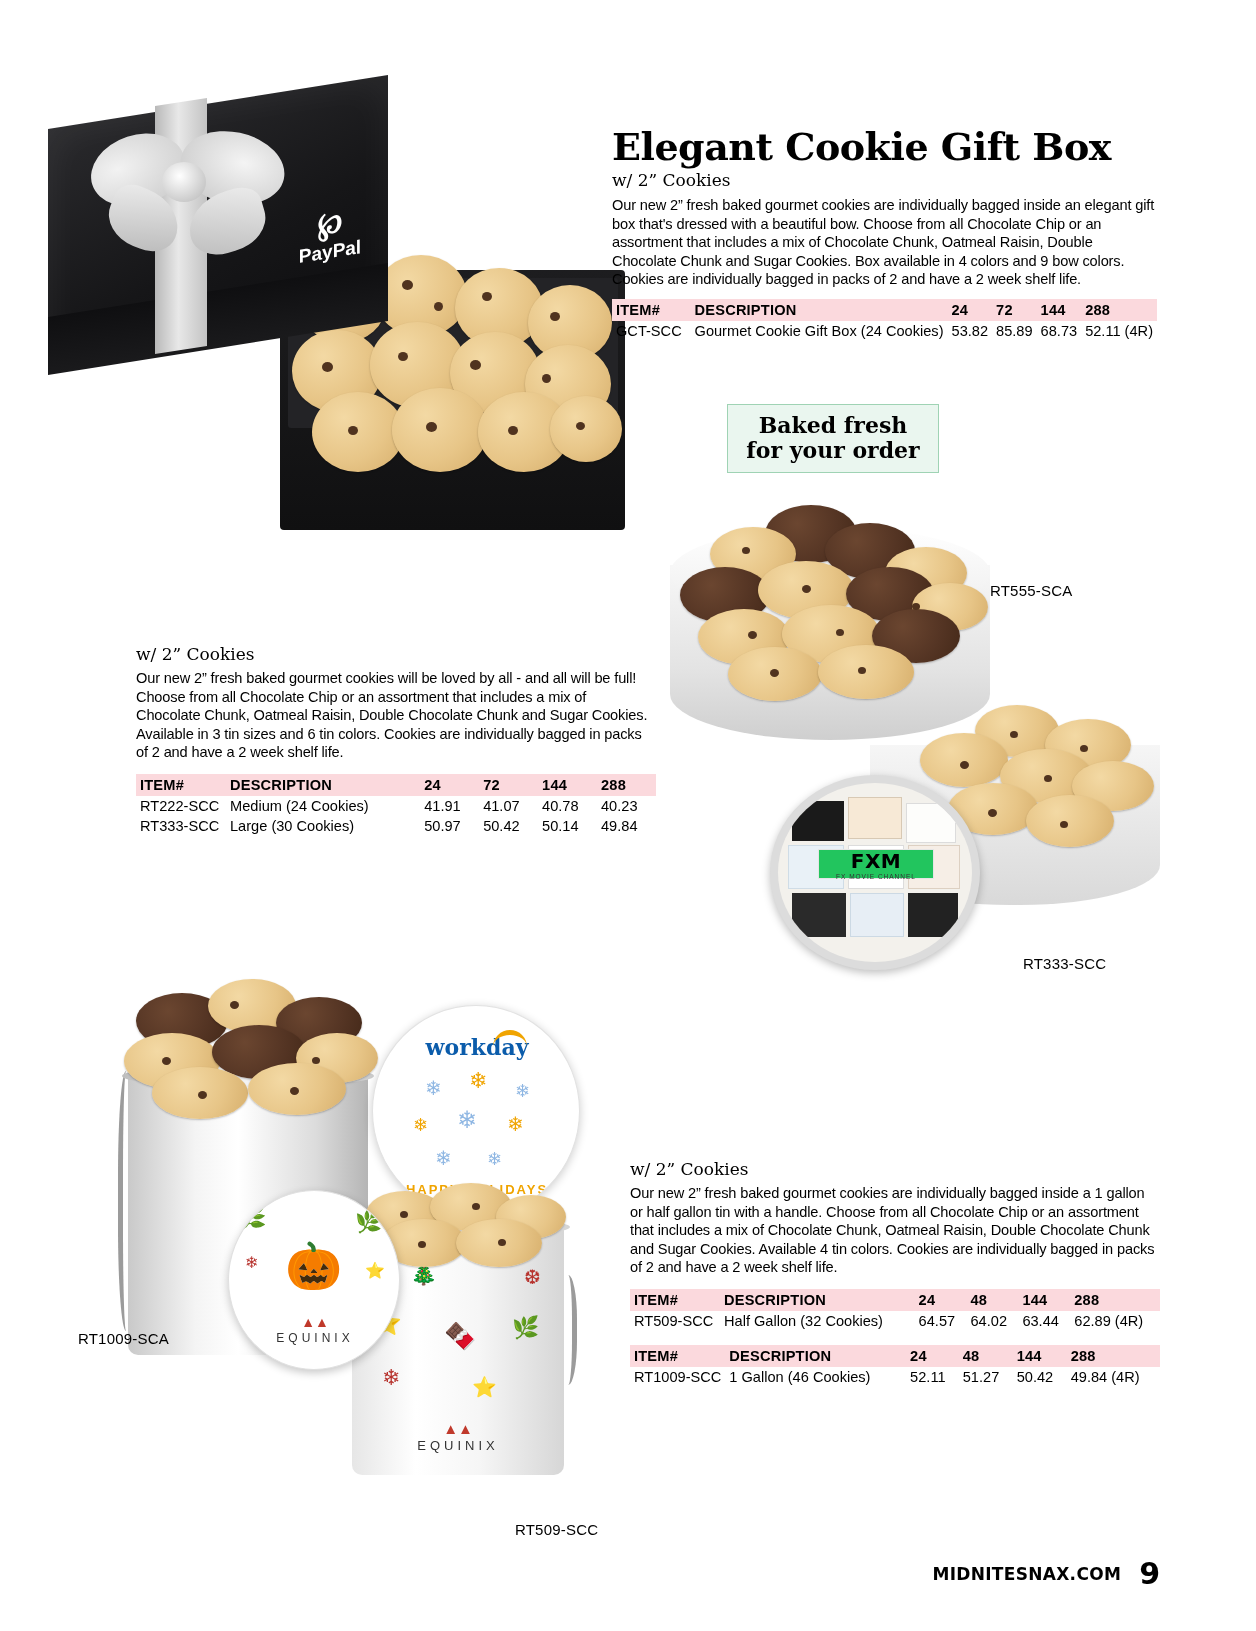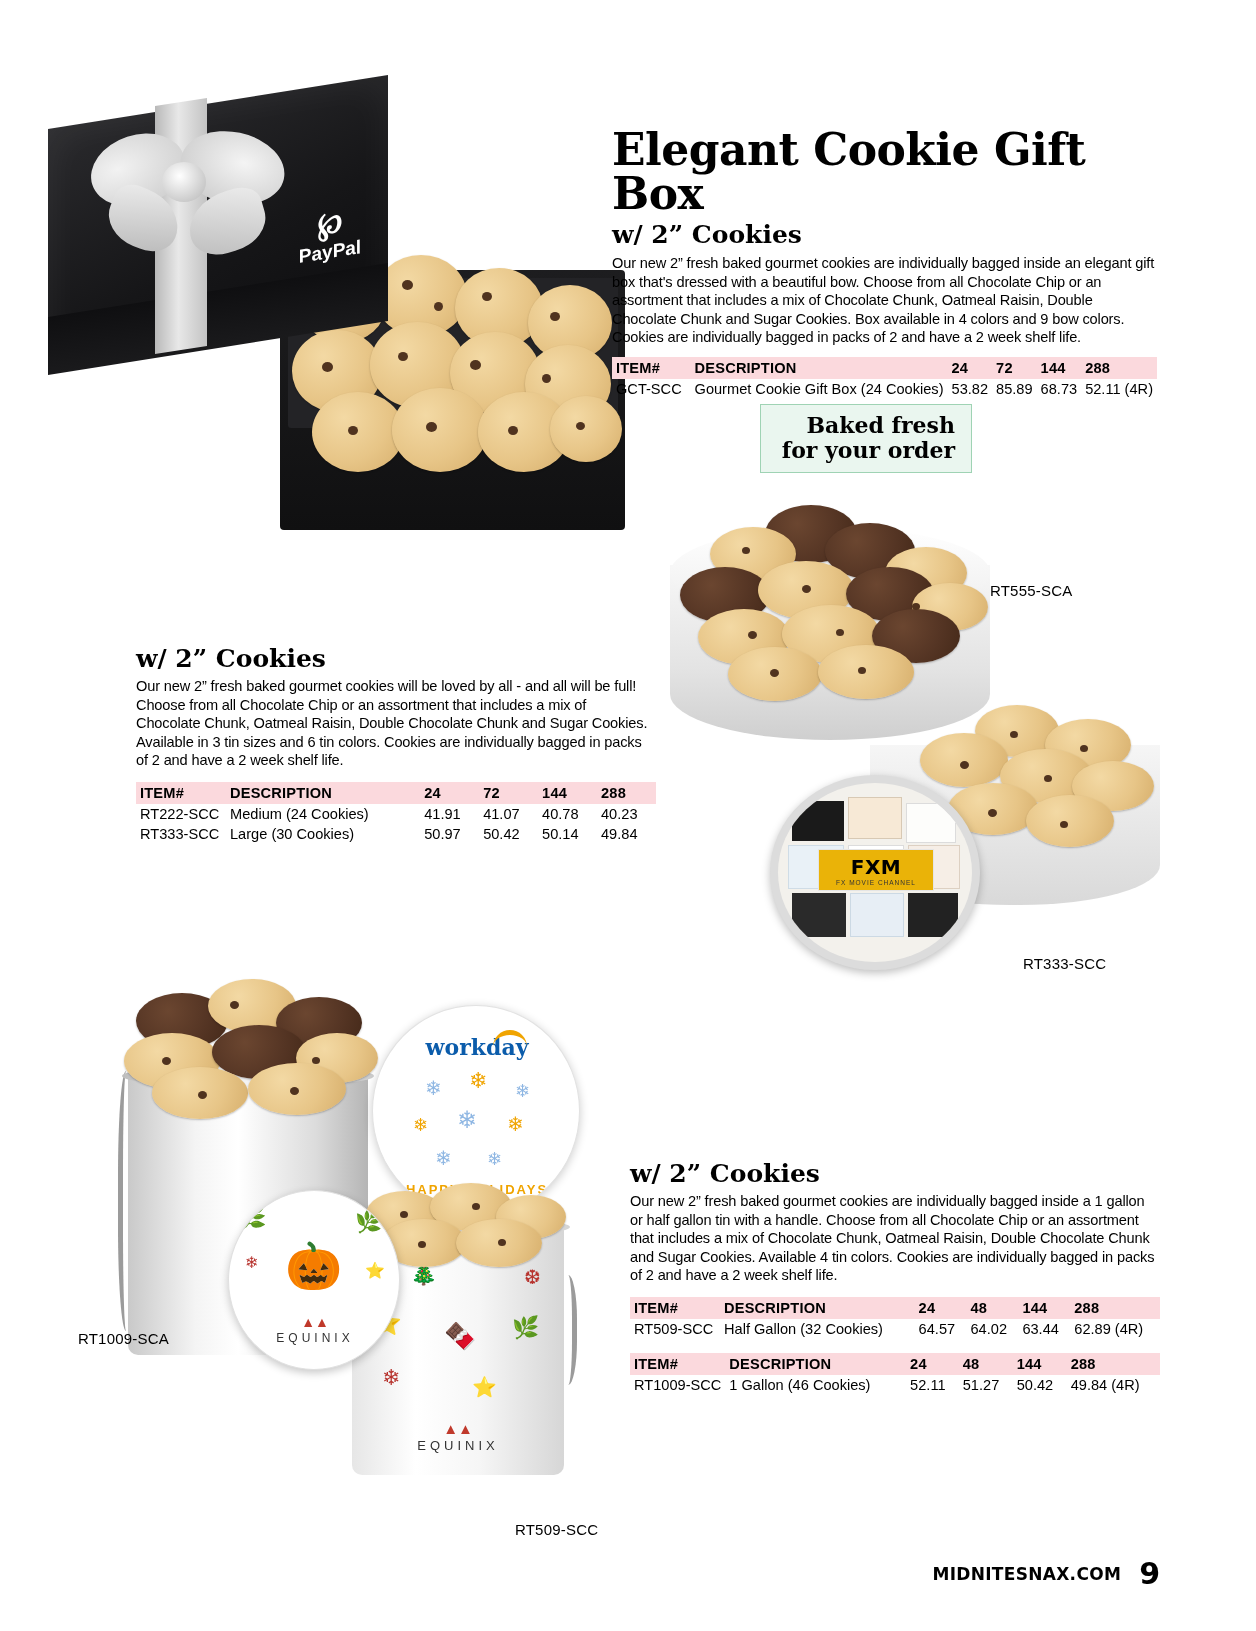--- a/index.html
+++ b/index.html
@@ -17,22 +17,22 @@
   
   .abs { position: absolute; }
   .headline {
     font-family: "DejaVu Serif", serif;
     font-weight: bold;
     letter-spacing: -0.5px;
     line-height: 1.0;
   }
   .subhead {
     font-family: "DejaVu Serif", serif;
-    font-weight: bold;
-    font-size: 25px;
+    font-weight: normal;
+    font-size: 17px;
     line-height: 1.0;
     margin-top: 6px;
   }
   .bodycopy {
     font-family: "Liberation Sans", sans-serif;
     font-size: 14.6px;
     line-height: 1.27;
     letter-spacing: -0.15px;
   }
 
@@ -59,23 +59,22 @@
   .col-num  { text-align: left; }
 
   
   .badge {
     border: 1.5px solid #9fd3b4;
     background: #eaf6ef;
     font-family: "DejaVu Serif", serif;
     font-weight: bold;
     font-size: 22px;
     line-height: 1.12;
-    text-align: right;
+    text-align: center;
     padding: 8px 16px 10px 16px;
-    margin-left: 33px;
   }
 
   
   .photo { position: absolute; }
 
   
   .giftbox-lid {
     position: absolute;
     background: #1b1b1d;
     box-shadow: inset 0 0 40px rgba(255,255,255,.06);
@@ -185,21 +184,21 @@
               background:radial-gradient(ellipse at 60% 40%, #f4f4f4, #c4c4c4);"></div>
   <div class="bowloop" style="left:78px; top:150px; width:72px; height:58px; border-radius:30% 60% 40% 50%;
               transform:rotate(22deg); background:linear-gradient(160deg,#ededed,#b9b9b9);"></div>
   <div class="bowloop" style="left:158px; top:152px; width:78px; height:60px; border-radius:60% 30% 50% 40%;
               transform:rotate(-16deg); background:linear-gradient(200deg,#ededed,#bcbcbc);"></div>
   <div class="abs" style="left:132px; top:122px; width:44px; height:40px; border-radius:50%;
               background:radial-gradient(circle at 40% 35%,#ffffff,#b5b5b5);"></div>
 </div>
 
 <div class="abs" style="left:612px; top:128px; width:545px;">
-  <div class="headline" style="font-size:44px;">Elegant Cookie Gift Box</div>
+  <div class="headline" style="font-size:38px;">Elegant Cookie Gift Box</div>
   <div class="subhead">w/ 2” Cookies</div>
   <div class="bodycopy" style="margin-top:7px; width:545px;">Our new 2” fresh baked gourmet cookies are individually bagged inside an elegant gift box that's dressed with a beautiful bow. Choose from all Chocolate Chip or an assortment that includes a mix of Chocolate Chunk, Oatmeal Raisin, Double Chocolate Chunk and Sugar Cookies. Box available in 4 colors and 9 bow colors. Cookies are individually bagged in packs of 2 and have a 2 week shelf life.</div>
 
   <table class="pricing" style="margin-top:10px;">
     <thead>
       <tr>
         <th class="col-item">ITEM#</th>
         <th class="col-desc">DESCRIPTION</th>
         <th class="col-num">24</th>
         <th class="col-num">72</th>
@@ -282,21 +281,21 @@
     <div class="abs" style="left:14px; top:18px; width:52px; height:40px; background:#1a1a1a;"></div>
     <div class="abs" style="left:70px; top:14px; width:54px; height:42px; background:#f7e9d6; border:1px solid #d8c9b4;"></div>
     <div class="abs" style="left:128px; top:20px; width:50px; height:40px; background:#fdfdfb; border:1px solid #dcdcdc;"></div>
     <div class="abs" style="left:10px; top:62px; width:56px; height:44px; background:#e9f1f7; border:1px solid #cfdce6;"></div>
     <div class="abs" style="left:70px; top:62px; width:56px; height:44px; background:#ffffff; border:1px solid #dcdcdc;"></div>
     <div class="abs" style="left:130px; top:62px; width:52px; height:44px; background:#f6eee6; border:1px solid #ddd0c2;"></div>
     <div class="abs" style="left:14px; top:110px; width:54px; height:44px; background:#2a2a2a;"></div>
     <div class="abs" style="left:72px; top:110px; width:54px; height:44px; background:#e7eef5; border:1px solid #ccd9e4;"></div>
     <div class="abs" style="left:130px; top:110px; width:50px; height:44px; background:#222;"></div>
 
-    <div class="abs" style="left:40px; top:66px; width:116px; height:42px; background:#eab308; display:flex; flex-direction:column; align-items:center; justify-content:center; border:1px solid #e5e5e5;">
+    <div class="abs" style="left:40px; top:66px; width:116px; height:30px; background:#22c55e; display:flex; flex-direction:column; align-items:center; justify-content:center; border:1px solid #e5e5e5;">
       <div style="font-family:'DejaVu Sans',sans-serif; font-weight:bold; font-size:20px; letter-spacing:0.5px;">FXM</div>
       <div style="font-family:'Liberation Sans',sans-serif; font-size:6.5px; letter-spacing:1px; color:#333;">FX MOVIE CHANNEL</div>
     </div>
   </div>
 </div>
 <div class="label-code abs" style="left:1023px; top:955px;">RT333-SCC</div>
 
 <div class="abs" style="left:136px; top:640px; width:520px;">
   <div class="subhead">w/ 2” Cookies</div>
   <div class="bodycopy" style="margin-top:6px; width:512px;">Our new 2” fresh baked gourmet cookies will be loved by all - and all will be full! Choose from all Chocolate Chip or an assortment that includes a mix of Chocolate Chunk, Oatmeal Raisin, Double Chocolate Chunk and Sugar Cookies. Available in 3 tin sizes and 6 tin colors. Cookies are individually bagged in packs of 2 and have a 2 week shelf life.</div>

